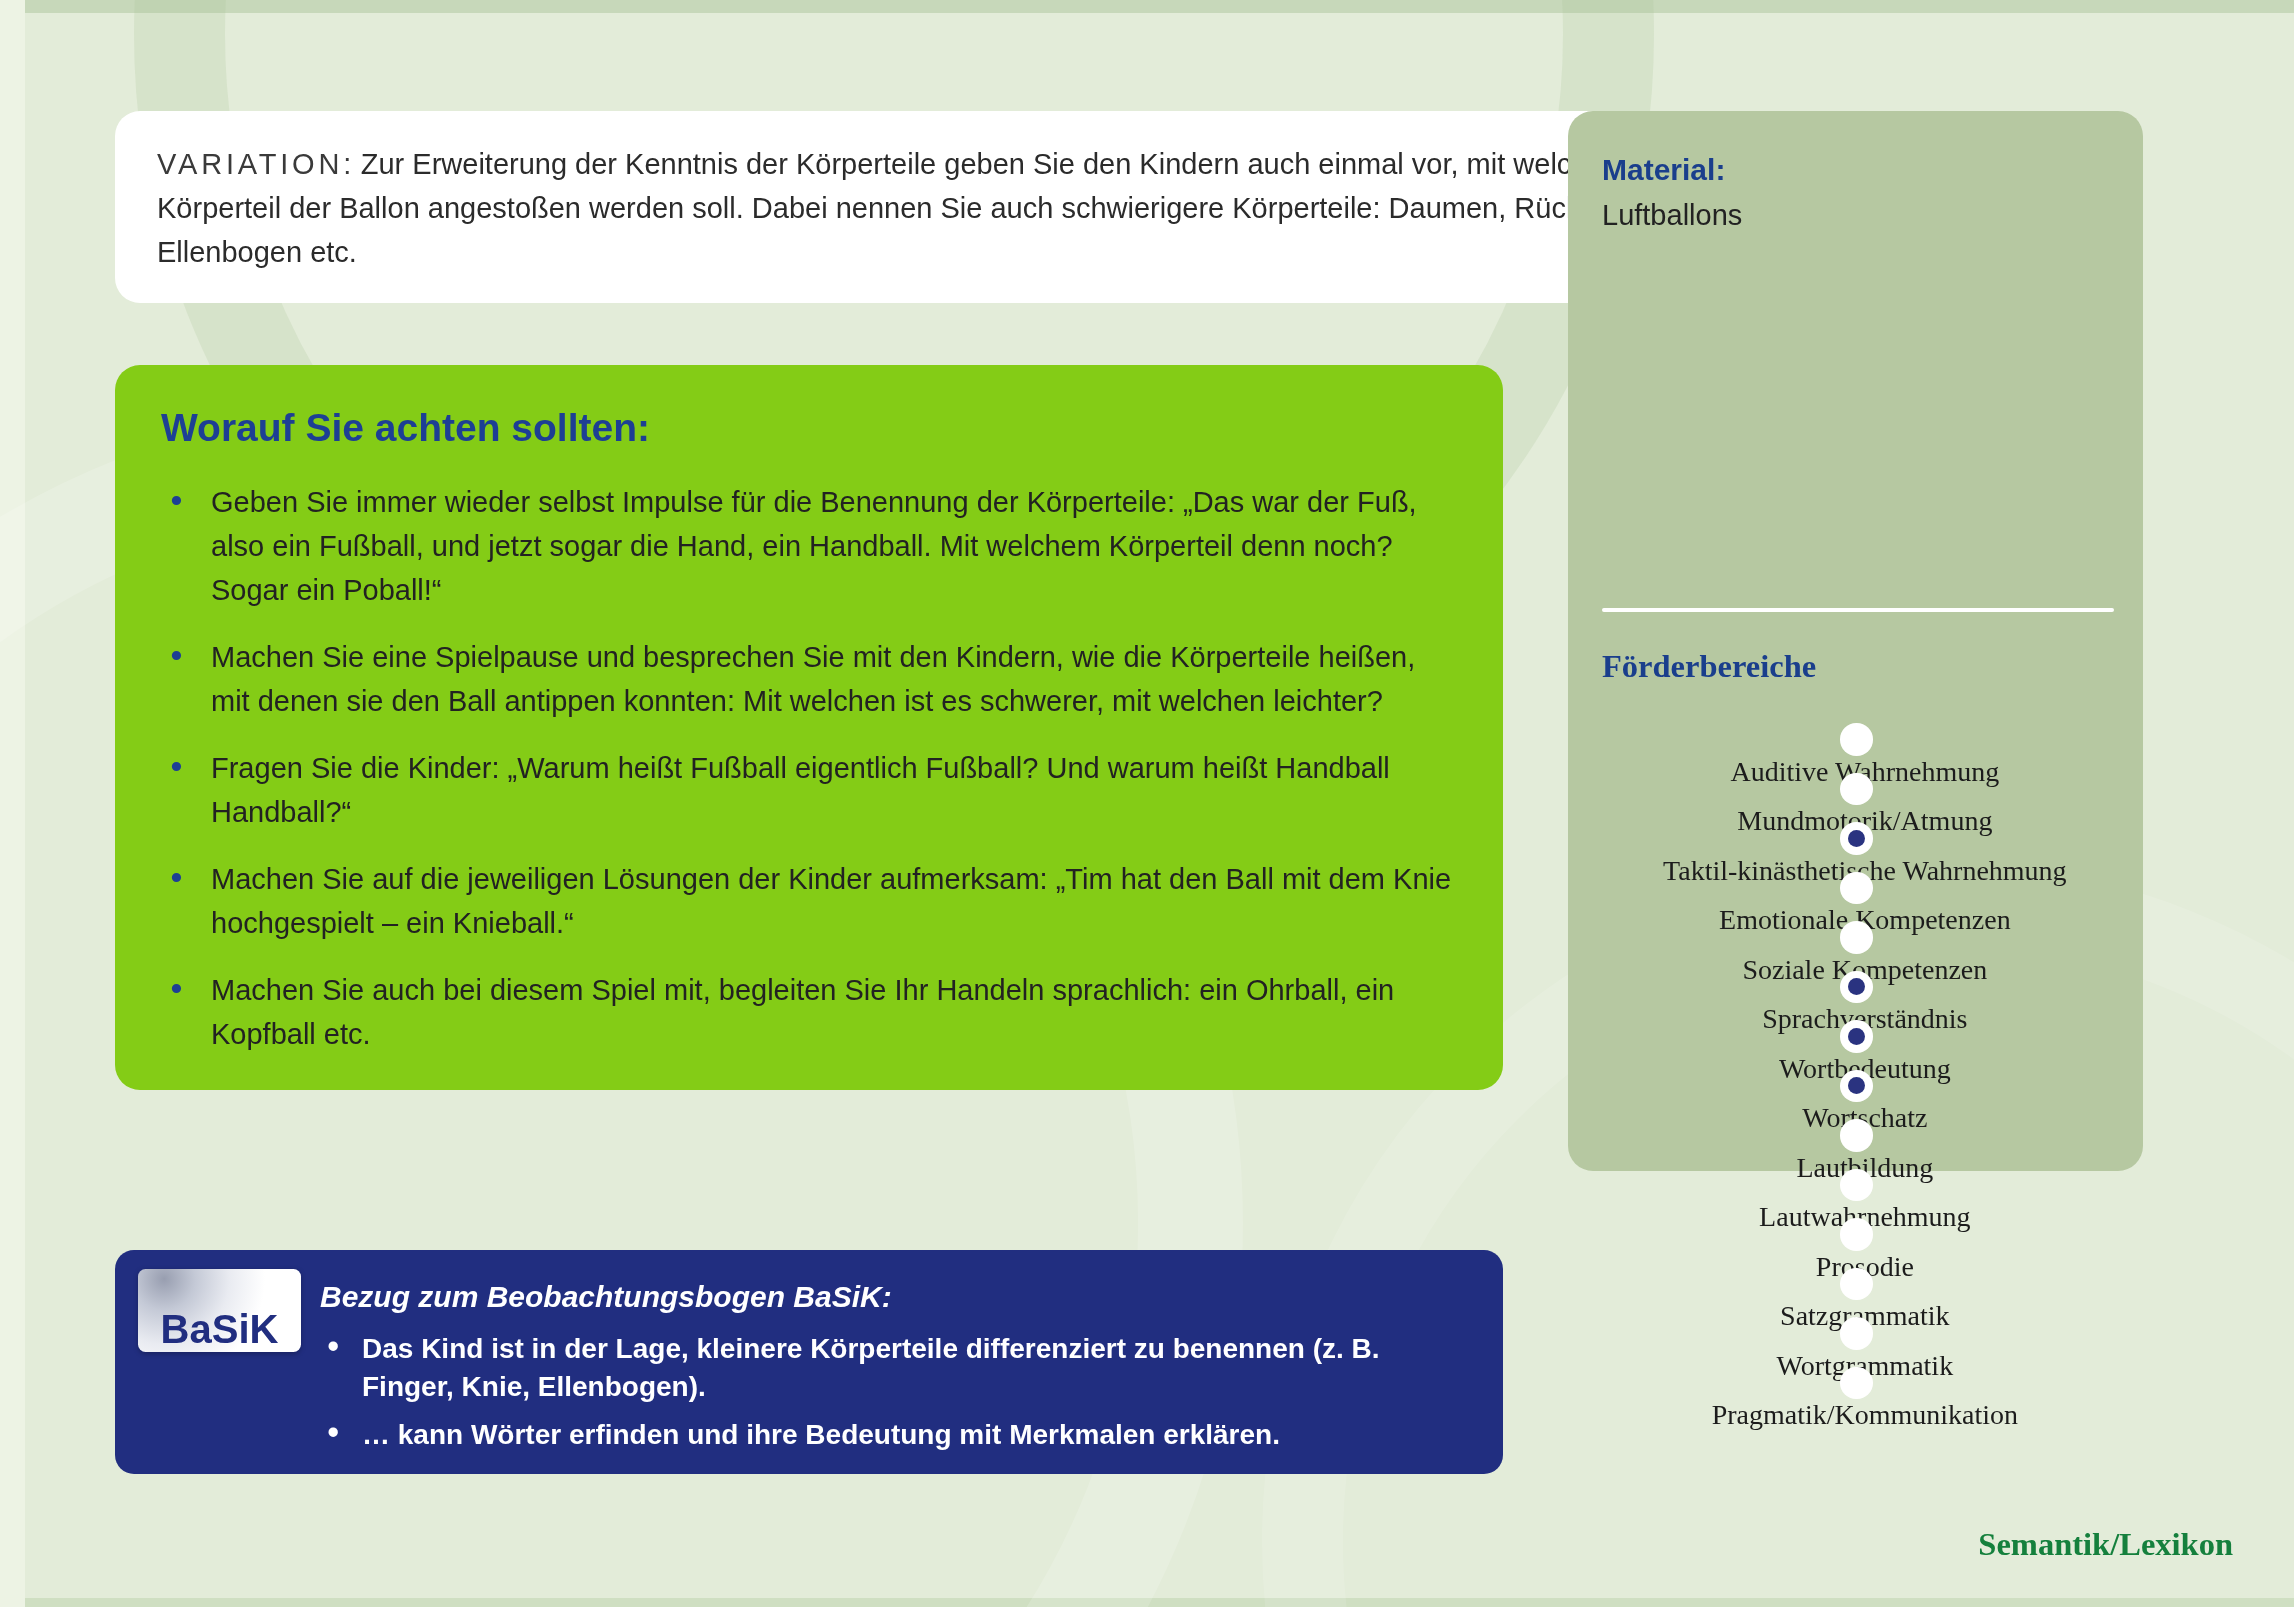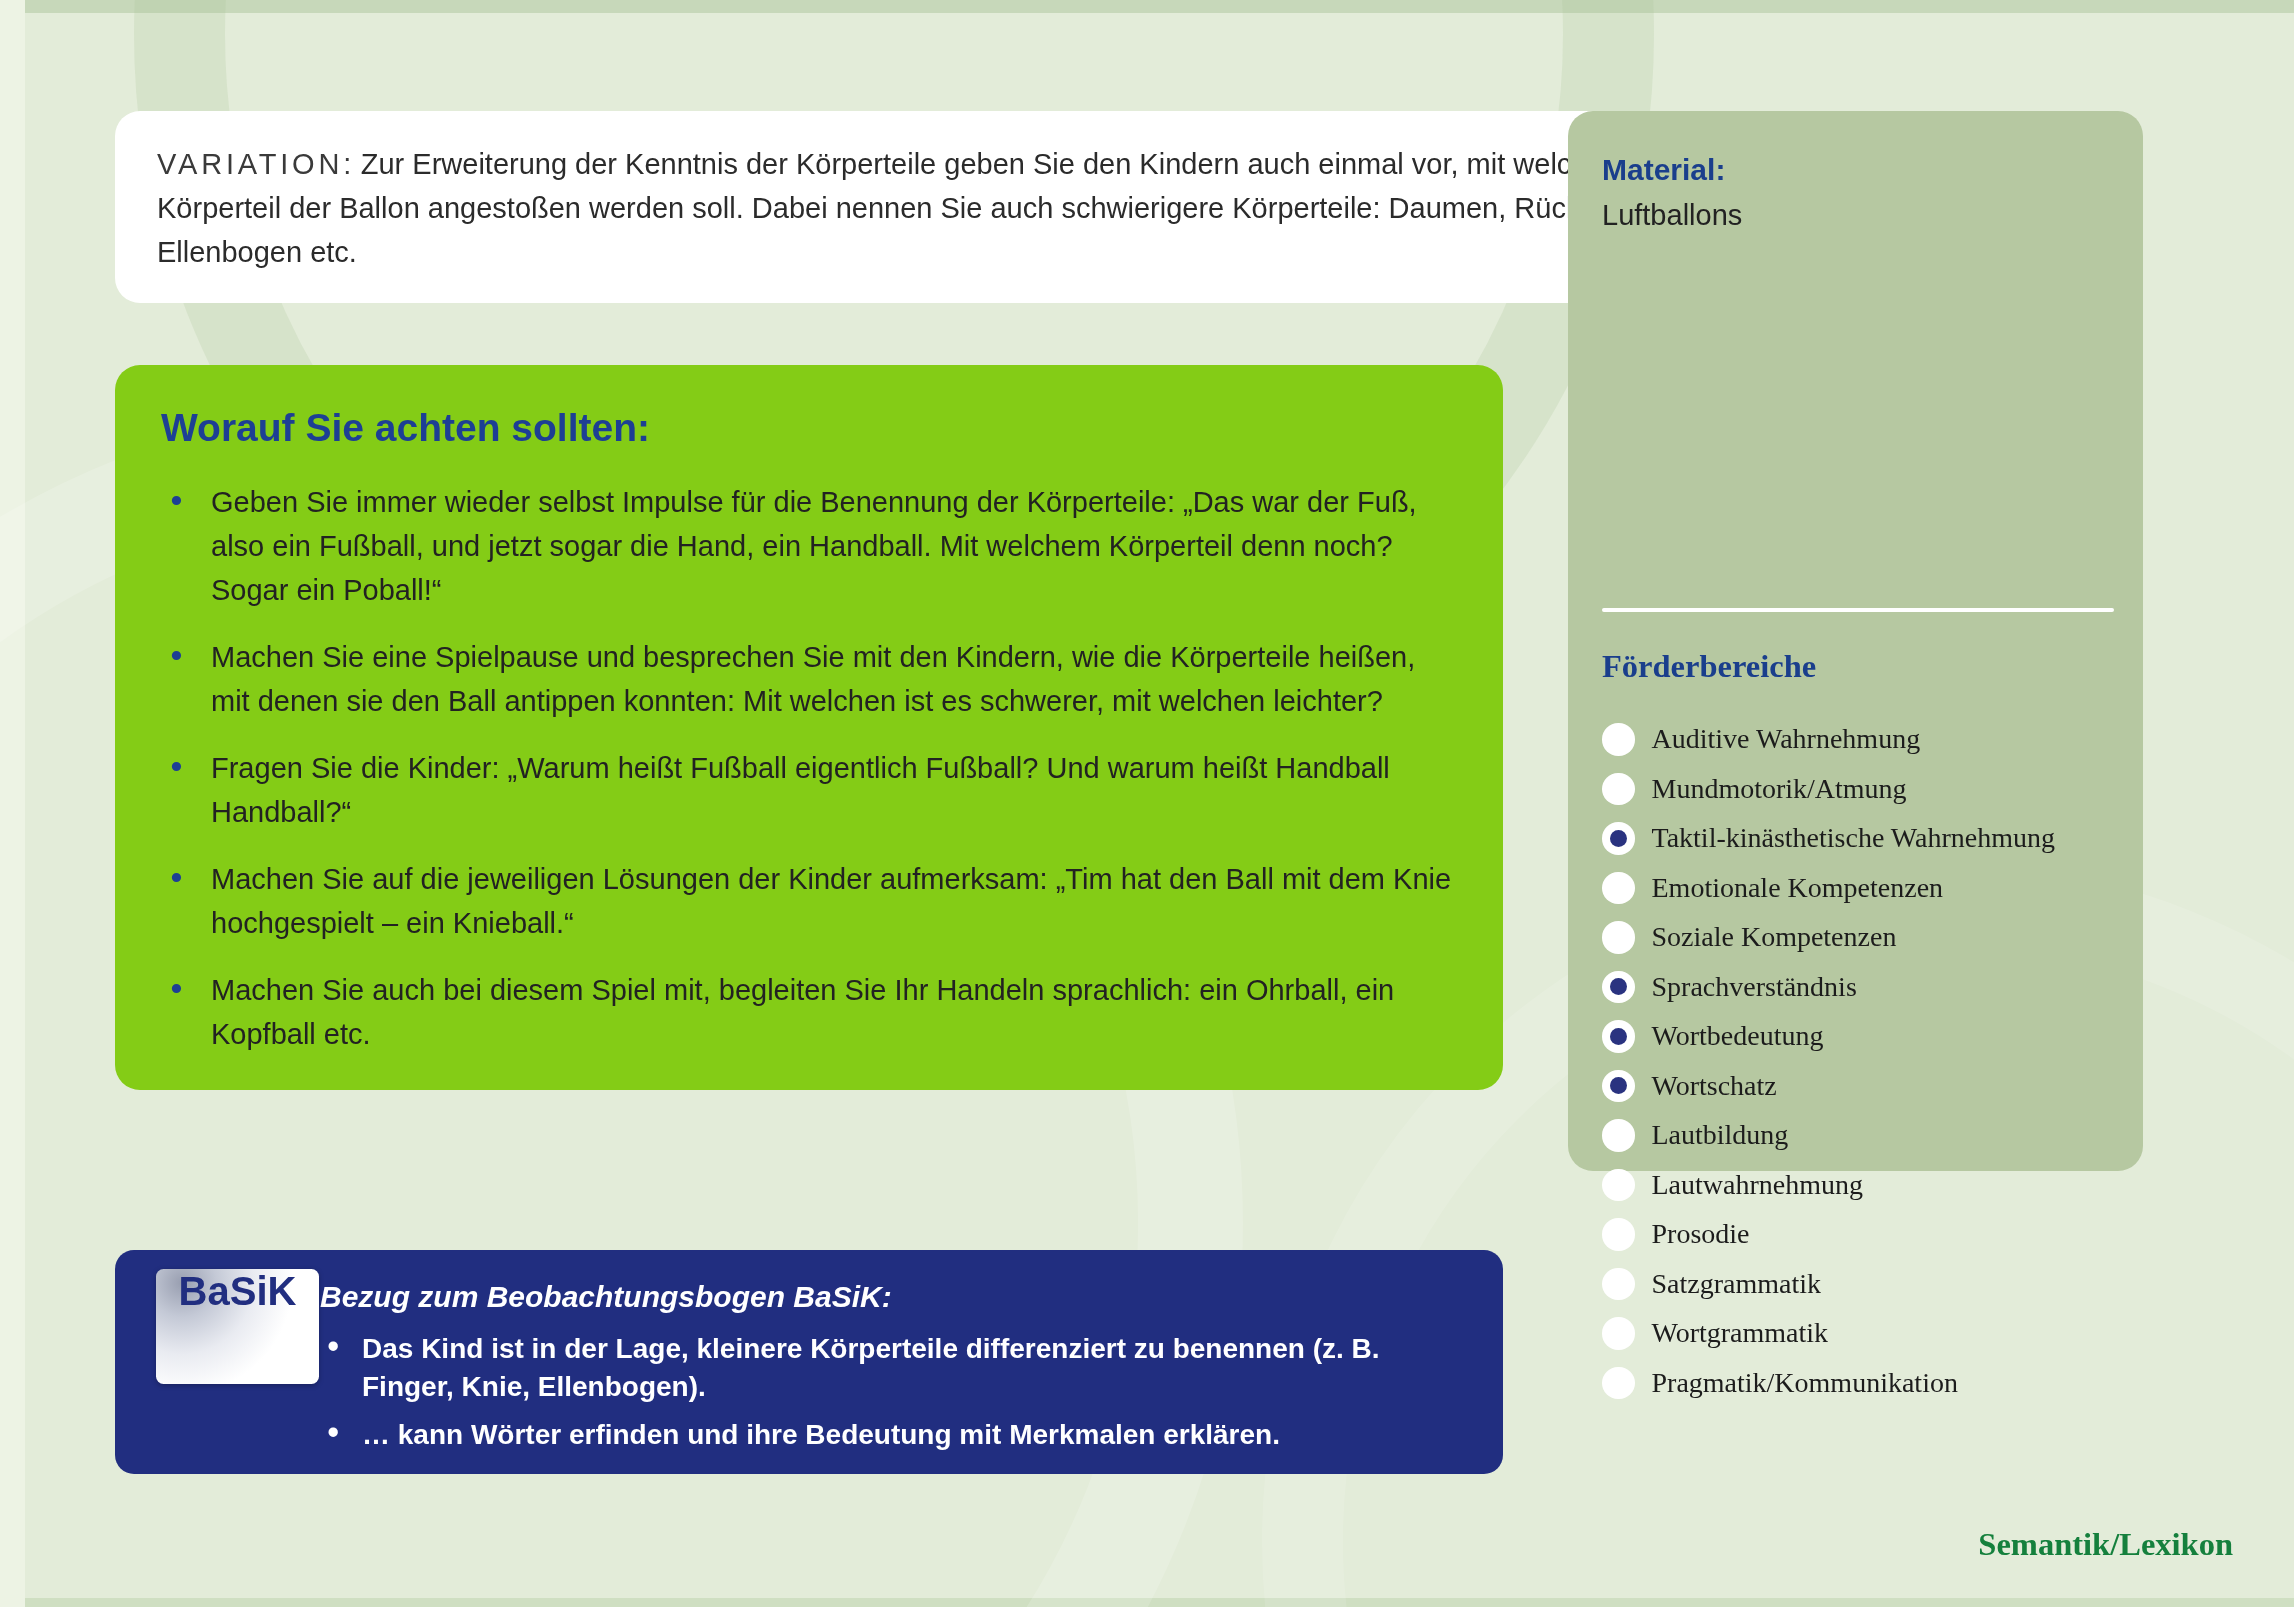--- a/index.html
+++ b/index.html
@@ -55,24 +55,24 @@
   }
 
   
   .basik-box {
     left:115px; top:1250px; width:1388px; height:224px;
     background:#212e80; border-radius:19px;
     padding:29px 42px 25px 205px;
     color:#fff;
   }
   .basik-logo {
-    position:absolute; left:41px; top:19px; width:163px; height:115px;
+    position:absolute; left:23px; top:19px; width:163px; height:83px;
     border-radius:7.6px;
     background:radial-gradient(circle at 16% 12%, #989eb0 0%, #c4c9d6 20%, #e9ebf1 42%, #ffffff 65%);
-    display:flex; align-items:flex-start; justify-content:center;
+    display:flex; align-items:flex-end; justify-content:center;
     box-shadow:0 1.9px 5.7px rgba(0,0,0,0.25);
   }
   .basik-logo span { font-size:40px; font-weight:bold; color:#212e80; }
   .basik-box h3 { margin:0 0 15.3px 0; font-size:30px; line-height:36px; font-weight:bold; color:#fff;font-style:italic; }
   .basik-box ul { list-style:none; margin:0; padding:0; }
   .basik-box li {
     position:relative; padding-left:42px; margin-bottom:9.6px;
     font-size:28px; line-height:38px; font-weight:bold; color:#fff;
   }
   .basik-box li::before {
@@ -95,21 +95,21 @@
   .panel-divider {
     position:absolute; left:34px; right:29px; top:497px; height:3.8px;
     background:#ffffff; border-radius:1.9px;
   }
   .foerder-title {
     position:absolute; left:34px; top:537px;
     font-family:"Liberation Serif", serif;
     font-size:32.5px; font-weight:bold; color:#1a3e8c;
   }
   .foerder-list { position:absolute; left:34px; top:612px; right:15.3px; }
-  .f-item { display:flex; align-items:center; margin-bottom:17px; height:32.5px; }
+  .f-item { display:flex; align-items:center; margin-bottom:17px; height:32.5px;flex-direction:column; }
   .f-item:last-child { margin-bottom:0; }
   .dot {
     width:32.5px; height:32.5px; border-radius:50%; background:#ffffff;
     flex:none; margin-right:17px; position:relative;
   }
   .dot.selected::after {
     content:""; position:absolute; left:7.6px; top:7.6px; width:17px; height:17px;
     border-radius:50%; background:#2a3380;
   }
   .f-label {

